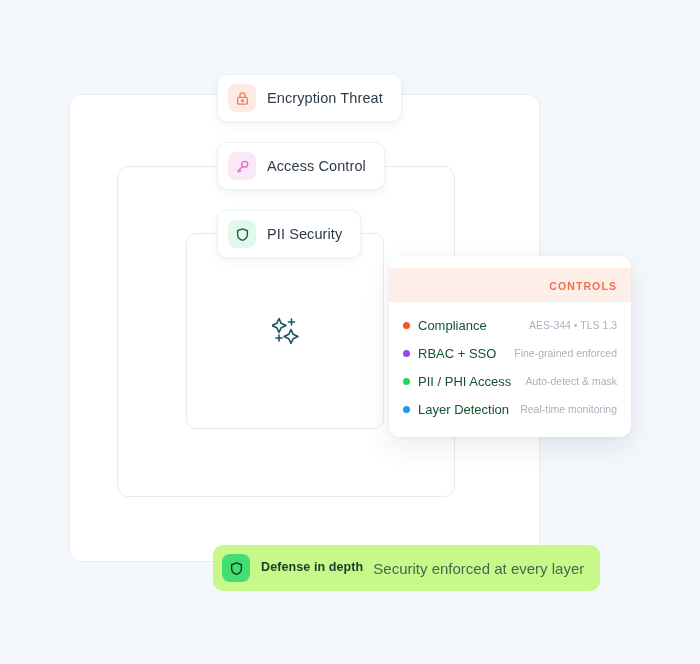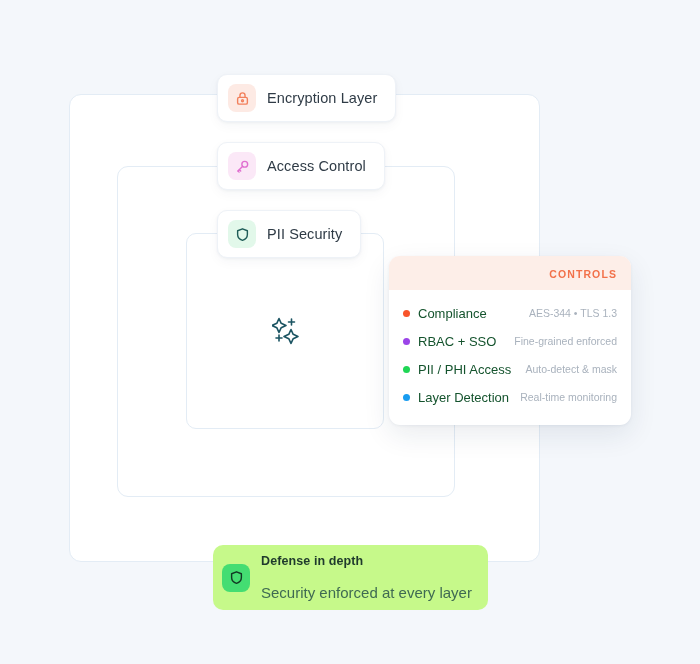--- a/index.html
+++ b/index.html
@@ -88,20 +88,21 @@
     width: 242px;
     background: #ffffff;
     border-radius: 11px;
     box-shadow: 0 1px 3px rgba(25,45,80,0.06), 0 10px 28px rgba(25,45,80,0.09);
     overflow: hidden;
   }
   .controls-header {
     background: #fdeee8;
     padding: 8px 14px;
     text-align: right;
+    margin-top: 12px;
   }
   .controls-header-text {
     font-size: 10.5px;
     font-weight: bold;
     letter-spacing: 1.1px;
     color: #f2714a;
   }
   .controls-body {
     padding: 9px 14px 14px 14px;
   }
@@ -146,21 +147,21 @@
     width: 28px;
     height: 28px;
     border-radius: 8px;
     background: #44dd72;
     display: flex;
     align-items: center;
     justify-content: center;
     flex: 0 0 auto;
   }
   .callout-icon svg { display: block; }
-  .callout-text { display: flex; flex-direction: column; gap: 16px; }
+  .callout-text { display: flex; flex-direction: row; gap: 10px; }
   .callout-title {
     font-size: 12.5px;
     font-weight: bold;
     color: #1f3a2c;
     letter-spacing: 0.1px;
   }
   .callout-sub {
     font-size: 15px;
     color: #3f6a52;
   }
@@ -184,21 +185,21 @@
   </div>
 
   <div class="layer-chip chip-encryption">
     <span class="chip-icon icon-tile-rose">
       <svg width="15" height="15" viewBox="0 0 16 16" fill="none" stroke="#f2805c" stroke-width="1.5" stroke-linecap="round" stroke-linejoin="round">
         <rect x="2.8" y="6.8" width="10.4" height="7.2" rx="1.6"></rect>
         <path d="M5.3 6.8 V4.7 a2.7 2.7 0 0 1 5.4 0 V6.8"></path>
         <circle cx="8" cy="10.4" r="1"></circle>
       </svg>
     </span>
-    <span class="chip-label">Encryption Layer</span>
+    <span class="chip-label">Encryption Threat</span>
   </div>
 
   <div class="layer-chip chip-access">
     <span class="chip-icon icon-tile-pink">
       <svg width="15" height="15" viewBox="0 0 16 16" fill="none" stroke="#e06fd0" stroke-width="1.5" stroke-linecap="round" stroke-linejoin="round">
         <circle cx="10.4" cy="5.6" r="3.1"></circle>
         <path d="M8.2 7.8 L3.2 12.8"></path>
         <path d="M4.6 11.4 L6.1 12.9"></path>
         <path d="M3.2 12.8 L4.4 14"></path>
       </svg>

